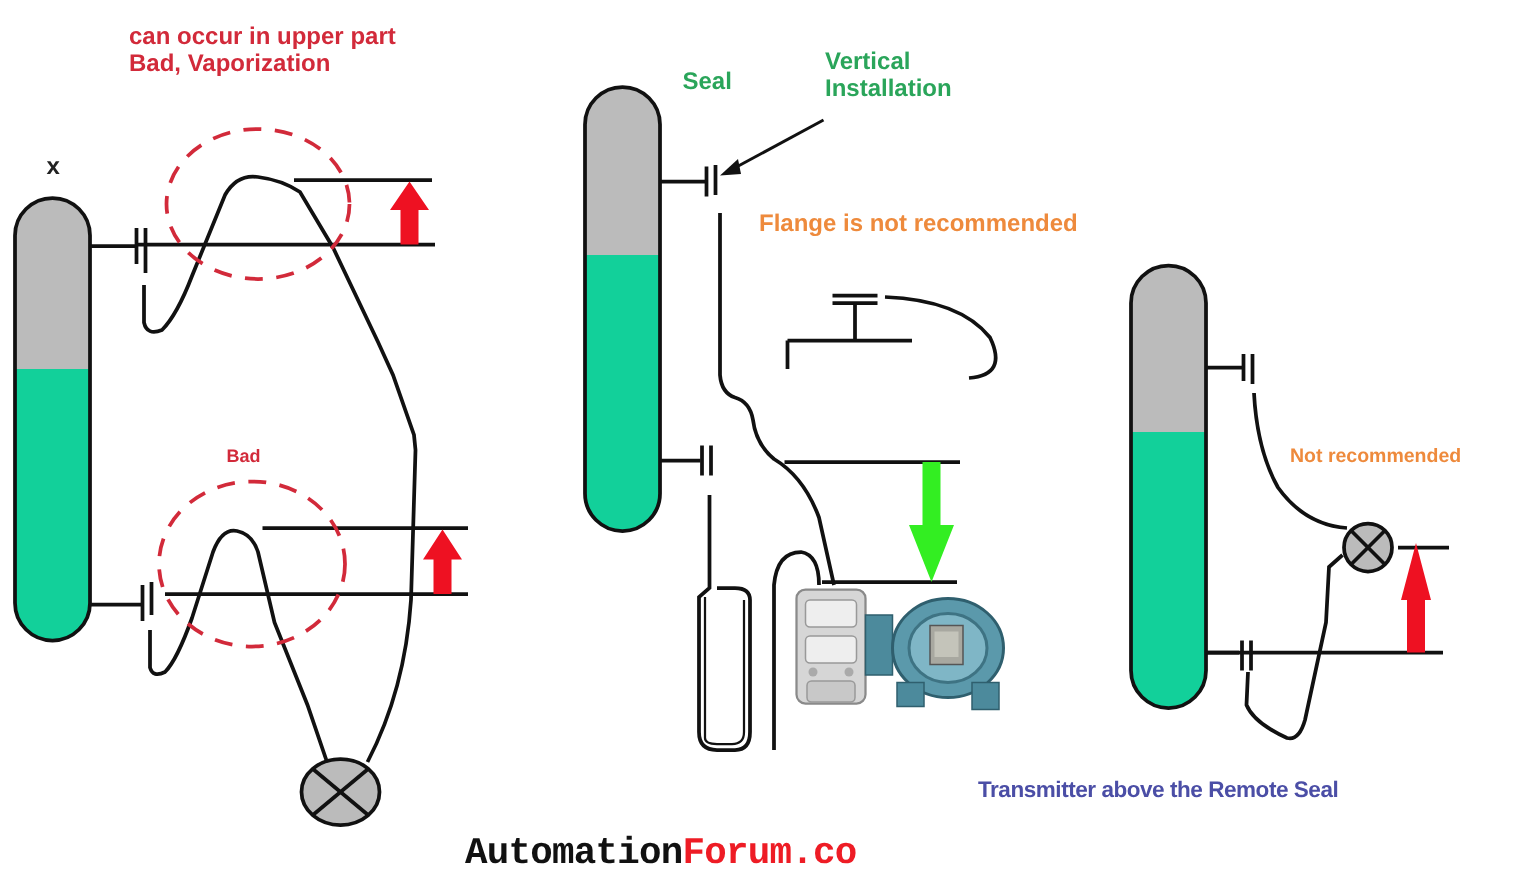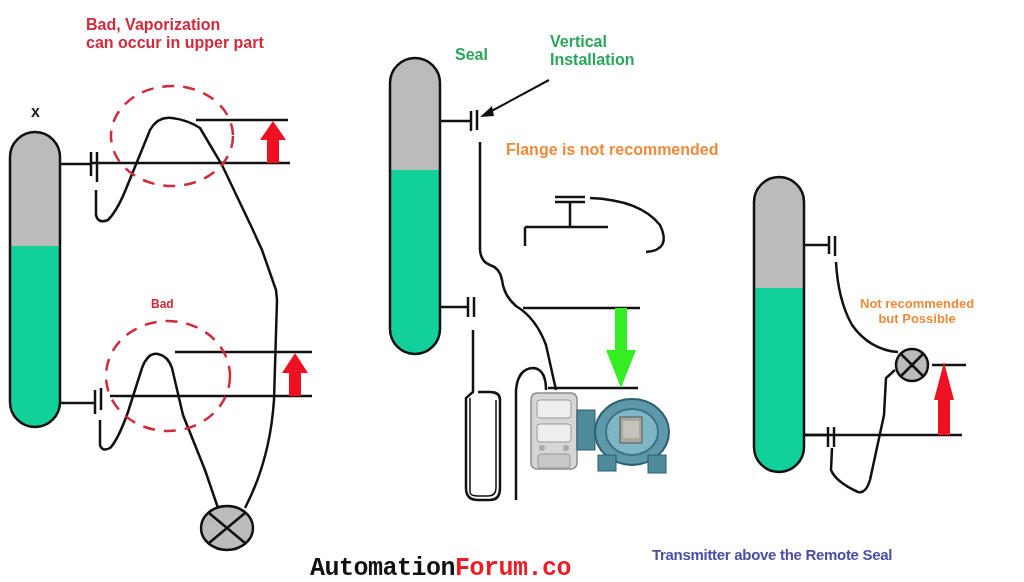--- a/index.html
+++ b/index.html
@@ -10,21 +10,21 @@
     .green { color: #2aa55a; }
     .orange { color: #ee8a3c; }
     .blue { color: #4b4ea6; }
     #lbl-bad-top { left: 86px; top: 16px; font-size: 16px; }
     #lbl-bad-bot { left: 151px; top: 298px; font-size: 12px; }
     #lbl-x { left: 31px; top: 103px; font-size: 16px; color: #222; }
     #lbl-good { left: 455px; top: 46px; font-size: 16px; }
     #lbl-vertical { left: 550px; top: 33px; font-size: 16px; }
     #lbl-horizontal { left: 506px; top: 141px; font-size: 16px; }
     #lbl-notrec { left: 860px; top: 297px; font-size: 13px; text-align: center; }
-    #lbl-transmitter { left: 652px; top: 518px; font-size: 15px; letter-spacing: -0.3px; margin-top: 28px; }
+    #lbl-transmitter { left: 652px; top: 518px; font-size: 15px; letter-spacing: -0.3px; }
     #brand { position: absolute; left: 310px; top: 554px; font-size: 25px; font-weight: bold; font-family: Liberation Mono, monospace; letter-spacing: -0.5px; }
     #brand .b1 { color: #111; }
     #brand .b2 { color: #ee1c25; }
   </style>
 </head>
 <body>
 
 <div id="canvas">
   <svg width="1024" height="582" viewBox="0 0 1024 582">
     <defs>
@@ -176,35 +176,34 @@
       <path class="up-arrow" d="M938 435 L938 400 L934 400 L944 362 L954 400 L950 400 L950 435 Z" fill="#ee1122"></path>
       <g>
         <circle cx="912" cy="365" r="16" fill="#bbbbbb" stroke="#111" stroke-width="2.5"></circle>
         <line x1="901" y1="354" x2="923" y2="376" stroke="#111" stroke-width="2.5"></line>
         <line x1="923" y1="354" x2="901" y2="376" stroke="#111" stroke-width="2.5"></line>
       </g>
     </g>
   </svg>
 
   <div class="lbl red" id="lbl-bad-top" style="color: rgb(210, 42, 58);">
+    <div>can occur in upper part</div>
     <div>Bad, Vaporization</div>
-    <div>can occur in upper part</div>
   </div>
   <div class="lbl red" id="lbl-bad-bot" style="color: rgb(210, 42, 58);">Bad</div>
   <div class="lbl" id="lbl-x">x</div>
   <div class="lbl green" id="lbl-good" style="color: rgb(42, 165, 90);">Seal</div>
   <div class="lbl green" id="lbl-vertical" style="color: rgb(42, 165, 90);">
     <div>Vertical</div>
     <div>Installation</div>
   </div>
   <div class="lbl orange" id="lbl-horizontal" style="color: rgb(238, 138, 60);">
     <div>Flange is not recommended</div>
   </div>
   <div class="lbl orange" id="lbl-notrec" style="color: rgb(238, 138, 60);">
     <div>Not recommended</div>
-    <div>but Possible</div>
   </div>
   <div class="lbl blue" id="lbl-transmitter" style="color: rgb(75, 78, 166);">Transmitter above the Remote Seal</div>
 
   <div id="brand">
     <span class="b1" style="color: rgb(17, 17, 17);">Automation</span><span class="b2" style="color: rgb(238, 28, 37);">Forum.co</span>
   </div>
 </div>
 
 </body></html>

